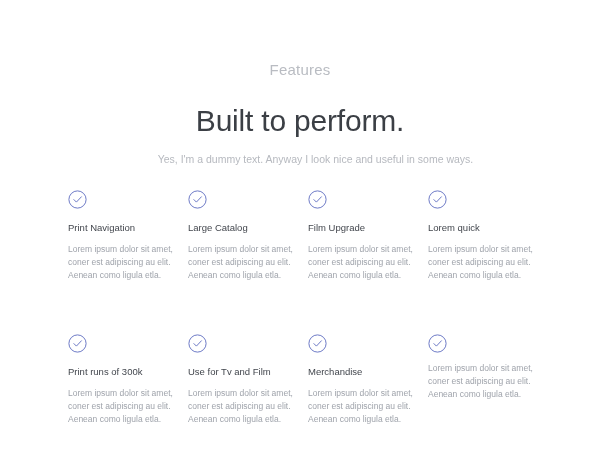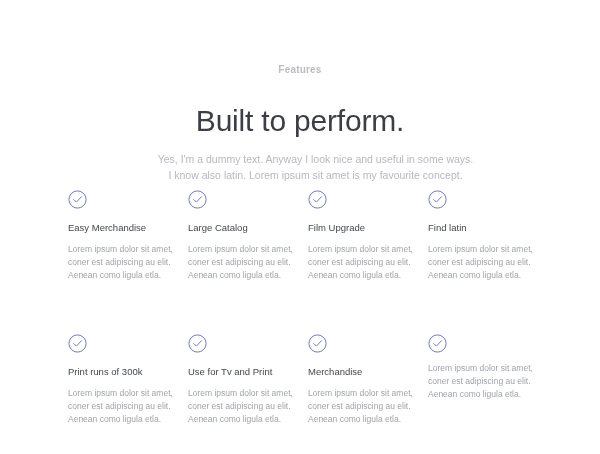--- a/index.html
+++ b/index.html
@@ -21,25 +21,25 @@
     background: #ffffff;
     box-sizing: border-box;
   }
 
   
   .header {
     padding-top: 64px;
     text-align: center;
   }
   .eyebrow {
-    font-size: 10px;
+    font-size: 15px;
     color: #b9bcc2;
     letter-spacing: 0.2px;
     line-height: 12px;
-    font-weight: 700;
+    font-weight: 400;
   }
   .headline {
     margin-top: 28px;
     font-size: 30px;
     line-height: 34px;
     font-weight: 300;
     color: #3b3f45;
     letter-spacing: -0.2px;
   }
   .subhead {
@@ -89,34 +89,33 @@
 </head>
 <body>
 
 <div class="page">
 
   <div class="header">
     <div class="eyebrow">Features</div>
     <div class="headline">Built to perform.</div>
     <div class="subhead">
       <div>Yes, I'm a dummy text. Anyway I look nice and useful in some ways.</div>
-      <div>I know also latin. Lorem ipsum sit amet is my favourite concept.</div>
     </div>
   </div>
 
   <div class="grid">
 
     <div class="cell">
       <span class="icon-wrap">
         <svg width="19" height="19" viewBox="0 0 19 19">
           <circle cx="9.5" cy="9.5" r="8.6" fill="none" stroke="#5c6bc0" stroke-width="0.9"></circle>
           <path d="M5.9 9.6 L8.4 12.1 L13.4 6.8" fill="none" stroke="#5c6bc0" stroke-width="0.9" stroke-linecap="round" stroke-linejoin="round"></path>
         </svg>
       </span>
-      <div class="cell-title">Easy Merchandise</div>
+      <div class="cell-title">Print Navigation</div>
       <div class="cell-desc">
         <div>Lorem ipsum dolor sit amet,</div>
         <div>coner est adipiscing au elit.</div>
         <div>Aenean como ligula etla.</div>
       </div>
     </div>
 
     <div class="cell">
       <span class="icon-wrap">
         <svg width="19" height="19" viewBox="0 0 19 19">
@@ -147,21 +146,21 @@
       </div>
     </div>
 
     <div class="cell">
       <span class="icon-wrap">
         <svg width="19" height="19" viewBox="0 0 19 19">
           <circle cx="9.5" cy="9.5" r="8.6" fill="none" stroke="#5c6bc0" stroke-width="0.9"></circle>
           <path d="M5.9 9.6 L8.4 12.1 L13.4 6.8" fill="none" stroke="#5c6bc0" stroke-width="0.9" stroke-linecap="round" stroke-linejoin="round"></path>
         </svg>
       </span>
-      <div class="cell-title">Find latin</div>
+      <div class="cell-title">Lorem quick</div>
       <div class="cell-desc">
         <div>Lorem ipsum dolor sit amet,</div>
         <div>coner est adipiscing au elit.</div>
         <div>Aenean como ligula etla.</div>
       </div>
     </div>
 
     <div class="cell">
       <span class="icon-wrap">
         <svg width="19" height="19" viewBox="0 0 19 19">
@@ -177,21 +176,21 @@
       </div>
     </div>
 
     <div class="cell">
       <span class="icon-wrap">
         <svg width="19" height="19" viewBox="0 0 19 19">
           <circle cx="9.5" cy="9.5" r="8.6" fill="none" stroke="#5c6bc0" stroke-width="0.9"></circle>
           <path d="M5.9 9.6 L8.4 12.1 L13.4 6.8" fill="none" stroke="#5c6bc0" stroke-width="0.9" stroke-linecap="round" stroke-linejoin="round"></path>
         </svg>
       </span>
-      <div class="cell-title">Use for Tv and Print</div>
+      <div class="cell-title">Use for Tv and Film</div>
       <div class="cell-desc">
         <div>Lorem ipsum dolor sit amet,</div>
         <div>coner est adipiscing au elit.</div>
         <div>Aenean como ligula etla.</div>
       </div>
     </div>
 
     <div class="cell">
       <span class="icon-wrap">
         <svg width="19" height="19" viewBox="0 0 19 19">

